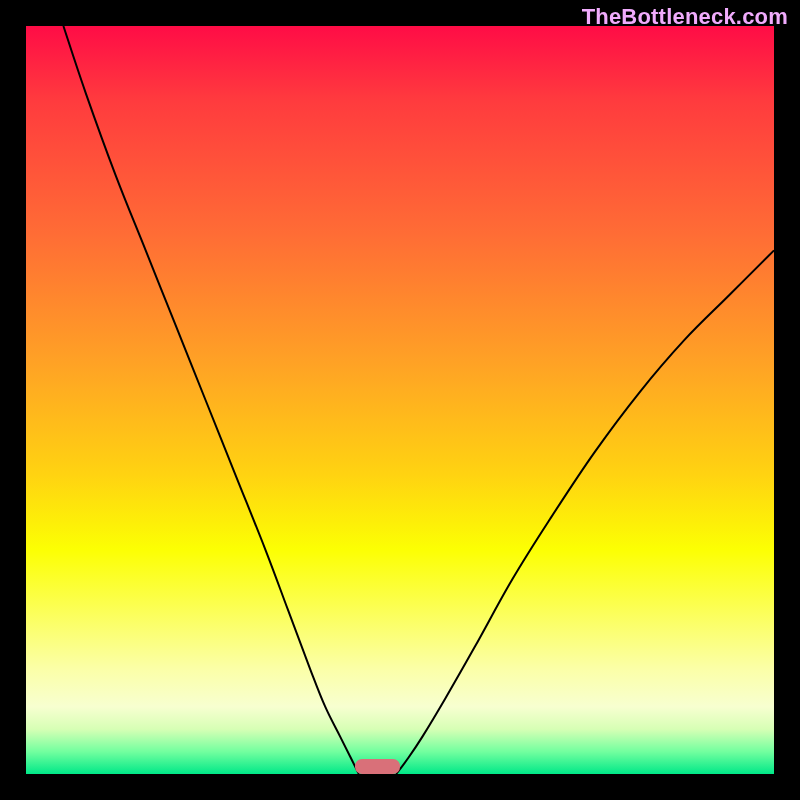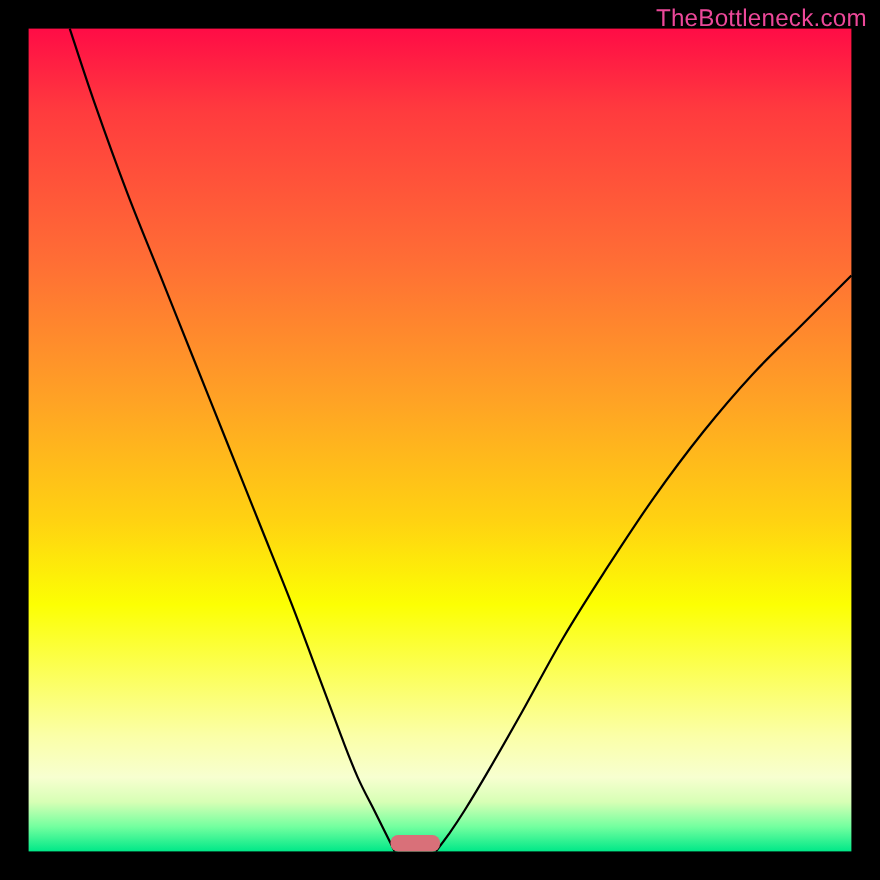--- a/index.html
+++ b/index.html
@@ -36,23 +36,23 @@
       #f7ffd0 91%,
       #d7ffb5 94%,
       #73ff9f 97%,
       #00e888 100%
     );
   }
   .watermark {
     position: absolute;
     top: 4px;
     right: 12px;
-    color: #ec4899;
+    color: #f0abfc;
     font-size: 22px;
-    font-weight: 400;
+    font-weight: 700;
     letter-spacing: 0.2px;
     user-select: none;
   }
   svg.curve {
     position: absolute;
     left: 0;
     top: 0;
     width: 748px;
     height: 748px;
     overflow: visible;

